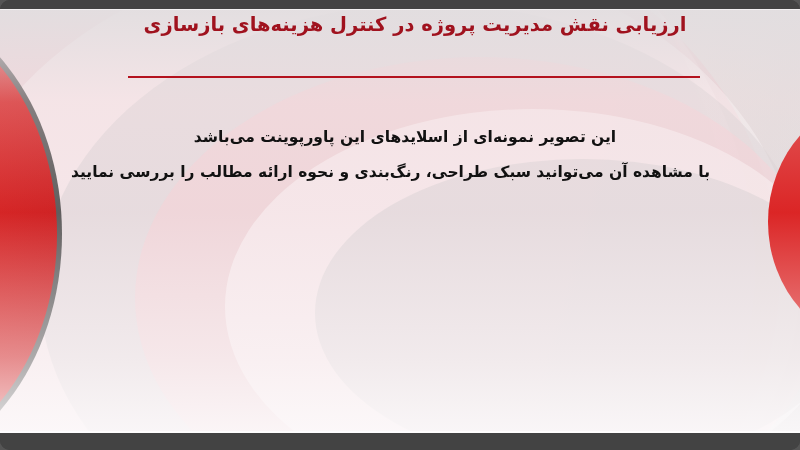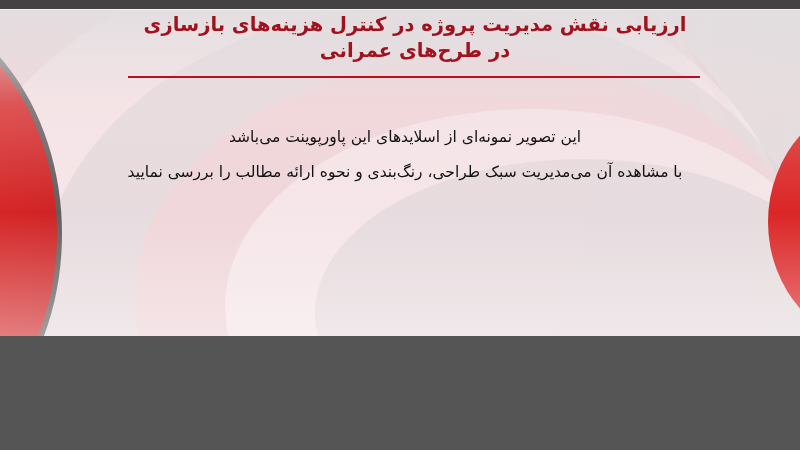--- a/index.html
+++ b/index.html
@@ -3,24 +3,25 @@
 <meta charset="utf-8">
 <style>
   html, body {
     margin: 0;
     padding: 0;
     background: #555;
   }
   #slide {
     position: relative;
     width: 800px;
-    height: 336px;
+    height: 450px;
     overflow: hidden;
     font-family: "DejaVu Sans", "Liberation Sans", sans-serif;
     background: #404040;
+    border-radius: 10px;
   }
 
   
   #bg-plate {
     position: absolute;
     left: 0;
     top: 9px;
     width: 800px;
     height: 424px;
     background:
@@ -157,21 +158,21 @@
     left: 100px;
     top: 120px;
     width: 610px;
     text-align: center;
     direction: rtl;
     z-index: 6;
   }
   .body-line {
     color: #111111;
     font-size: 15.5px;
-    font-weight: normal;
+    font-weight: bold;
     line-height: 35px;
     white-space: nowrap;
   }
 </style>
 </head>
 <body>
 
 <div id="slide">
 
   <div id="bg-plate">
@@ -191,22 +192,21 @@
     <div id="right-ellipse"></div>
   </div>
 
   <div class="frame-bar" id="frame-top"></div>
   <div id="frame-hairline-top"></div>
   <div class="frame-bar" id="frame-bottom"></div>
   <div id="frame-hairline-bottom"></div>
 
   <div id="title-block">
     <div class="title-line">ارزیابی نقش مدیریت پروژه در کنترل هزینه‌های بازسازی</div>
-    <div class="title-line">در طرح‌های عمرانی</div>
   </div>
   <div id="title-rule"></div>
 
   <div id="body-block">
     <div class="body-line">این تصویر نمونه‌ای از اسلایدهای این پاورپوینت می‌باشد</div>
-    <div class="body-line">با مشاهده آن می‌مدیریت سبک طراحی، رنگ‌بندی و نحوه ارائه مطالب را بررسی نمایید</div>
+    <div class="body-line">با مشاهده آن می‌توانید سبک طراحی، رنگ‌بندی و نحوه ارائه مطالب را بررسی نمایید</div>
   </div>
 
 </div>
 
 </body></html>

